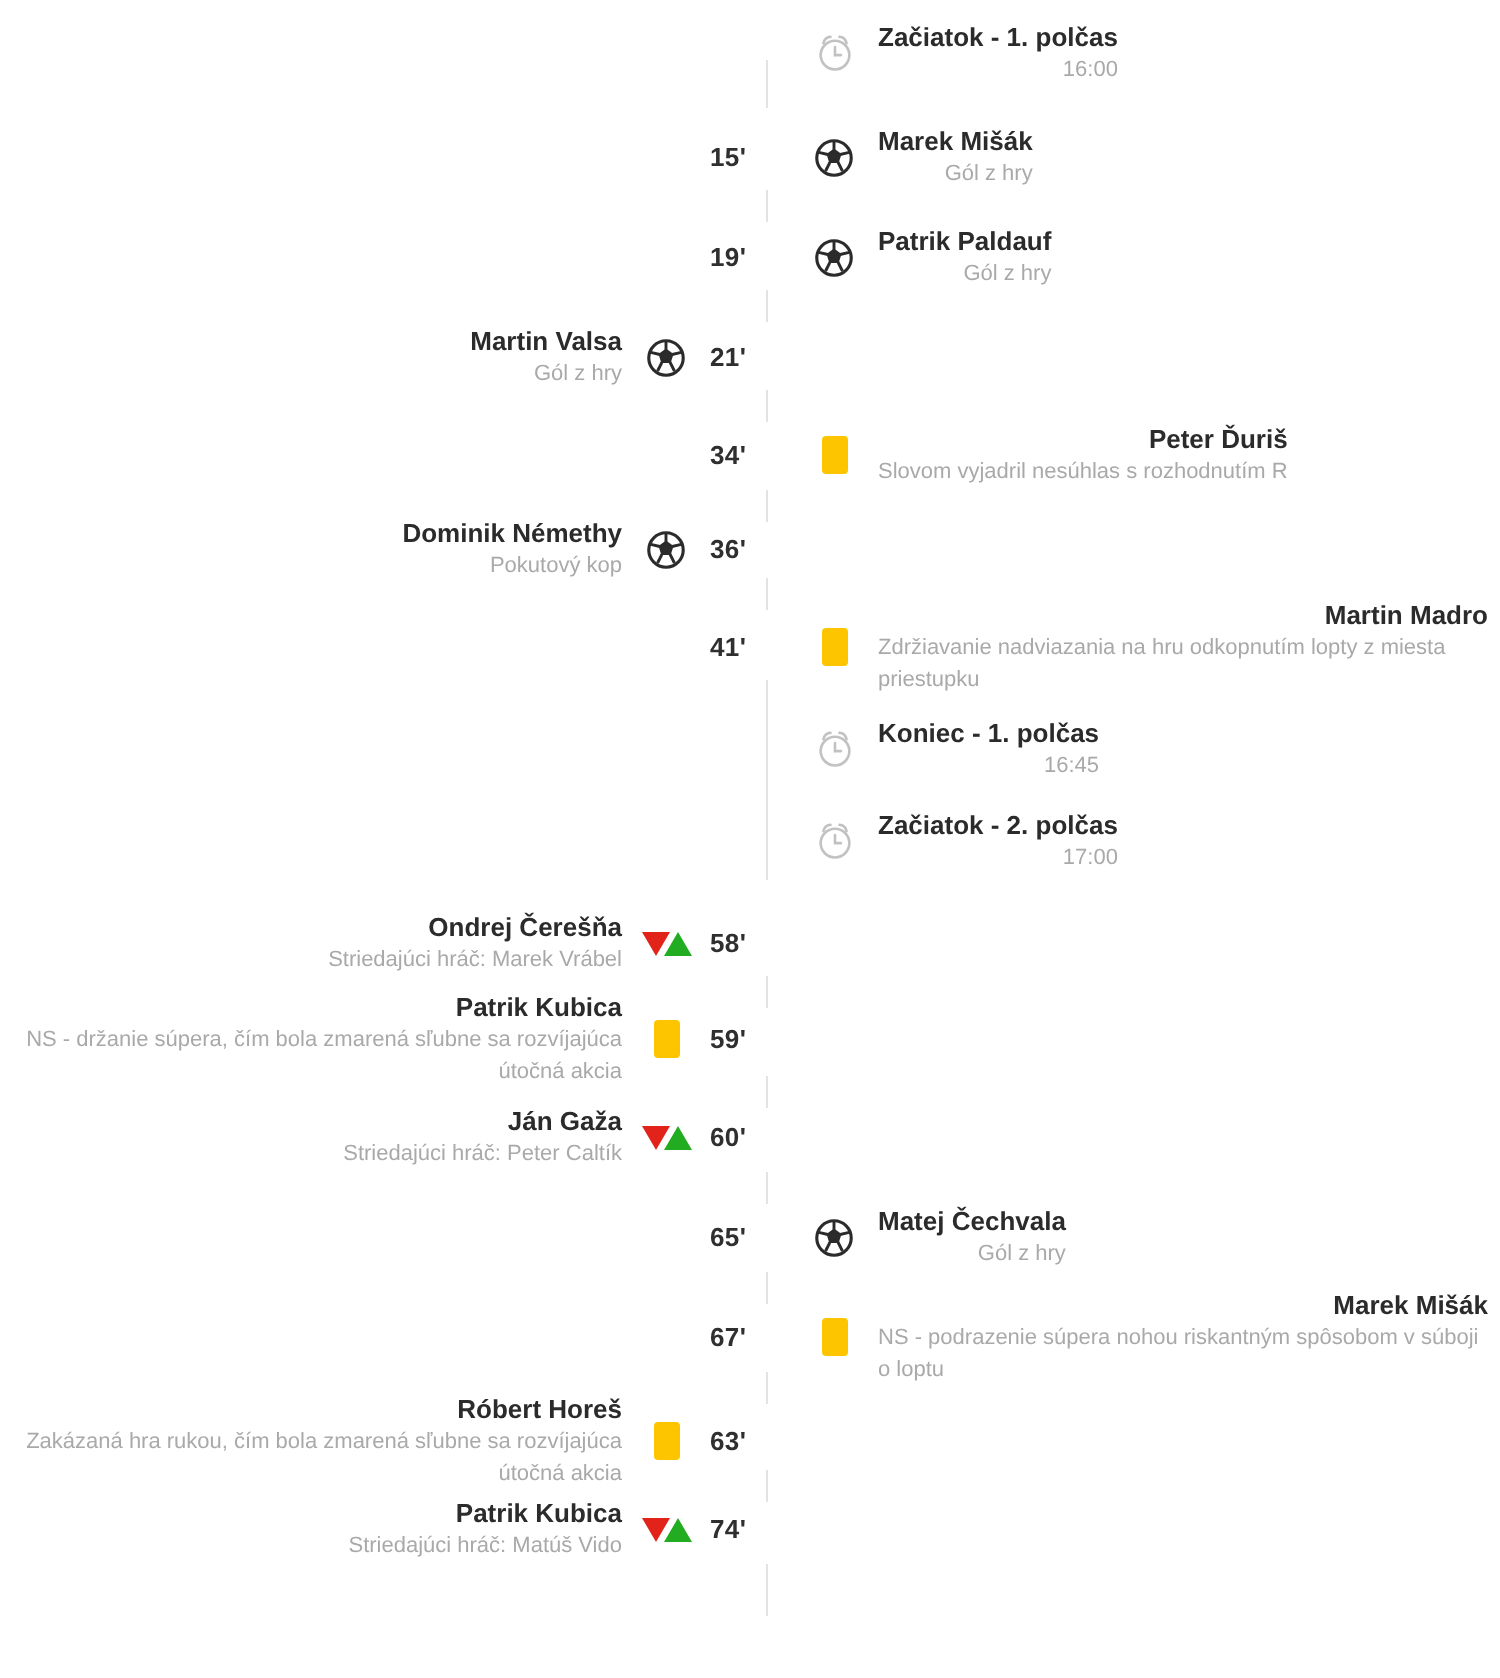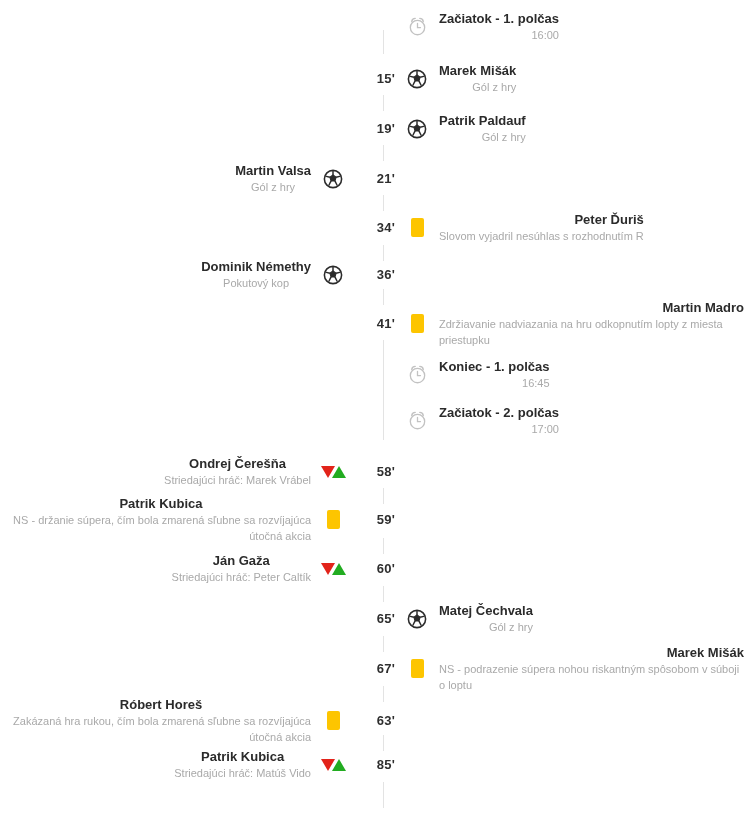--- a/index.html
+++ b/index.html
@@ -42,35 +42,35 @@
   }
   .side-right {
     width: 355px;
     justify-content: flex-start;
     padding-left: 0;
   }
 
   .minute-col {
     width: 40px;
     flex: 0 0 40px;
-    text-align: right;
+    text-align: left;
     font-size: 13px;
     font-weight: bold;
     color: #2f2f2f;
     letter-spacing: 0.2px;
     position: relative;
     z-index: 2;
   }
 
   .texts {
     display: flex;
     flex-direction: column;
     justify-content: center;
   }
-  .side-left .texts { text-align: right; align-items: center; }
+  .side-left .texts { text-align: right; align-items: flex-end; }
   .side-right .texts { text-align: left; align-items: flex-end; }
 
   .player {
     font-size: 13px;
     font-weight: bold;
     color: #2b2b2b;
     line-height: 17px;
     white-space: nowrap;
   }
   .detail {
@@ -429,16 +429,16 @@
           <div class="player">Patrik Kubica</div>
           <div class="detail">Striedajúci hráč: Matúš Vido</div>
         </div>
         <span class="icon-cell">
           <span class="subs">
             <span class="tri tri-down"></span>
             <span class="tri tri-up"></span>
           </span>
         </span>
       </div>
-      <div class="minute-col">85'</div>
+      <div class="minute-col">74'</div>
       <div class="side side-right"></div>
     </div>
   </div>
 
 </body></html>

